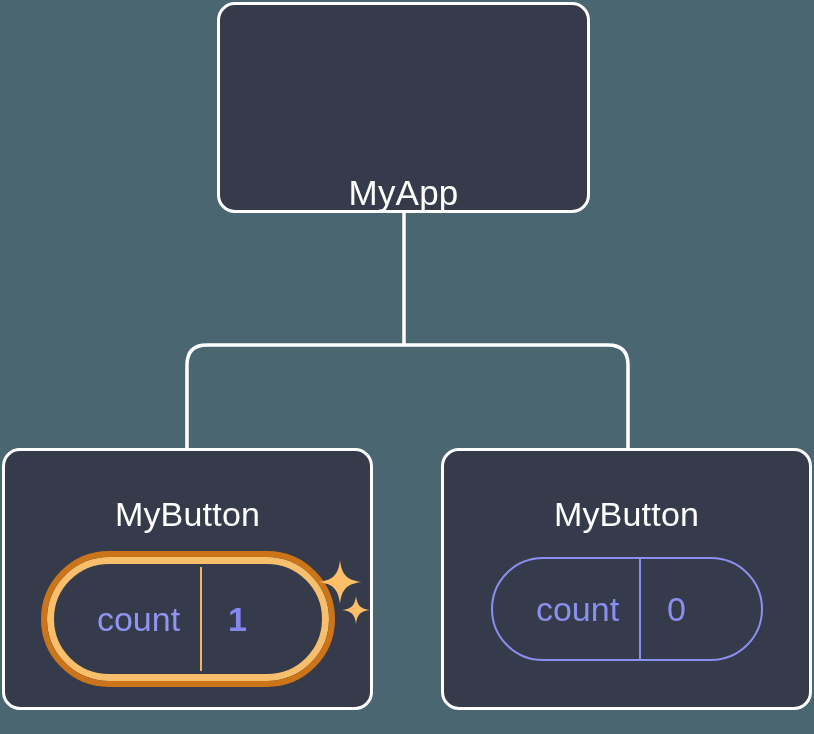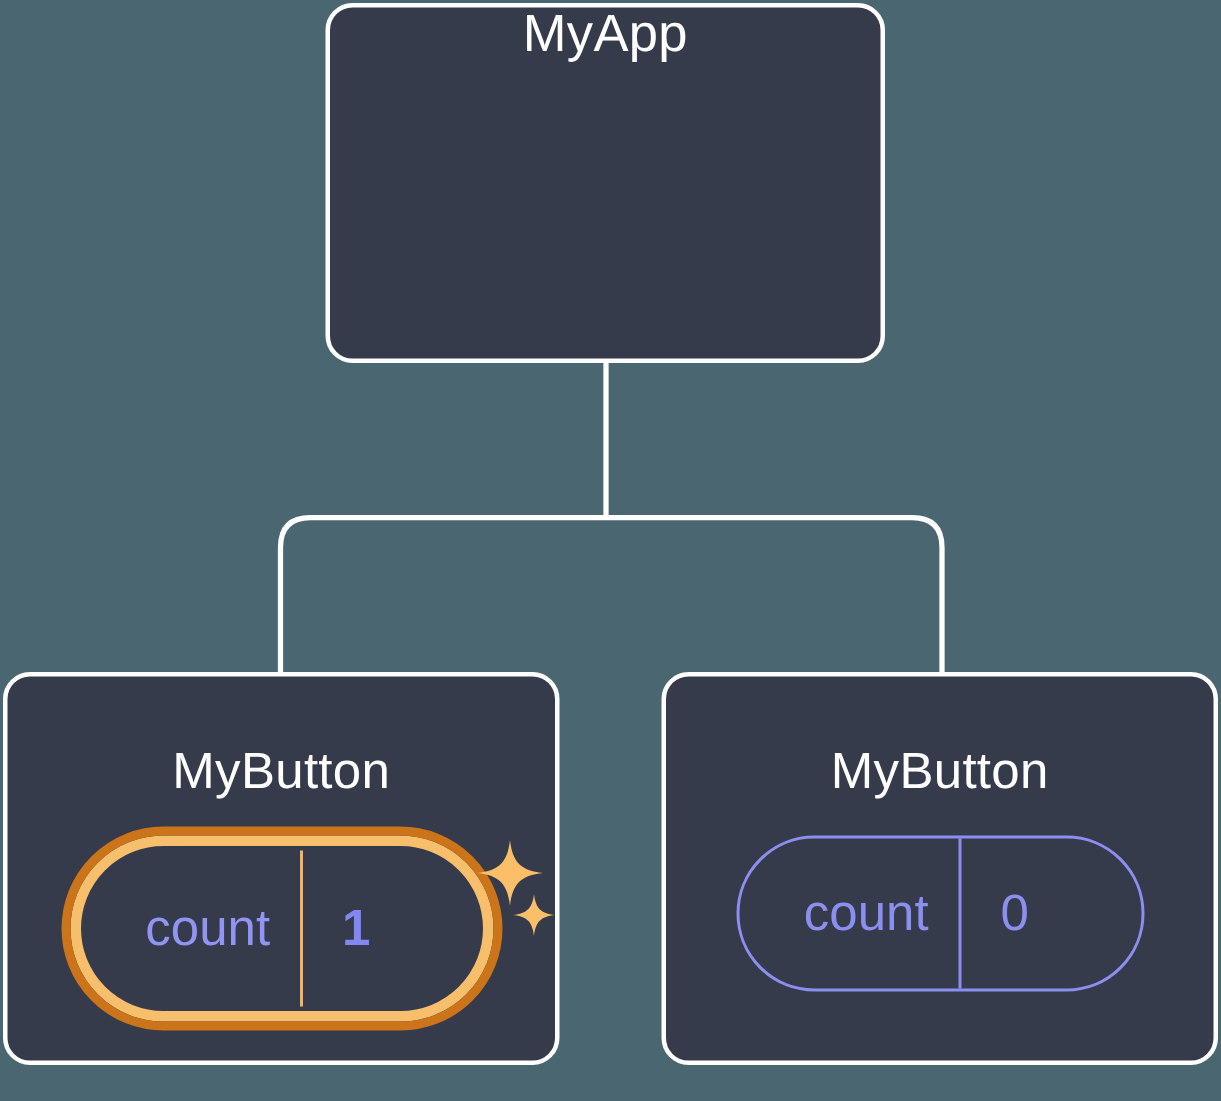--- a/index.html
+++ b/index.html
@@ -42,22 +42,22 @@
     border-radius: 18px;
     display: flex;
     flex-direction: column;
     align-items: center;
   }
 
   .node-root {
     left: 217px;
     top: 2px;
     width: 373px;
-    height: 240px;
-    justify-content: flex-start;
+    height: 211px;
+    justify-content: flex-end;
   }
 
   .node-title {
     color: #ffffff;
     font-size: 35px;
     font-weight: 400;
     letter-spacing: 0.2px;
     line-height: 1;
     white-space: nowrap;
   }

